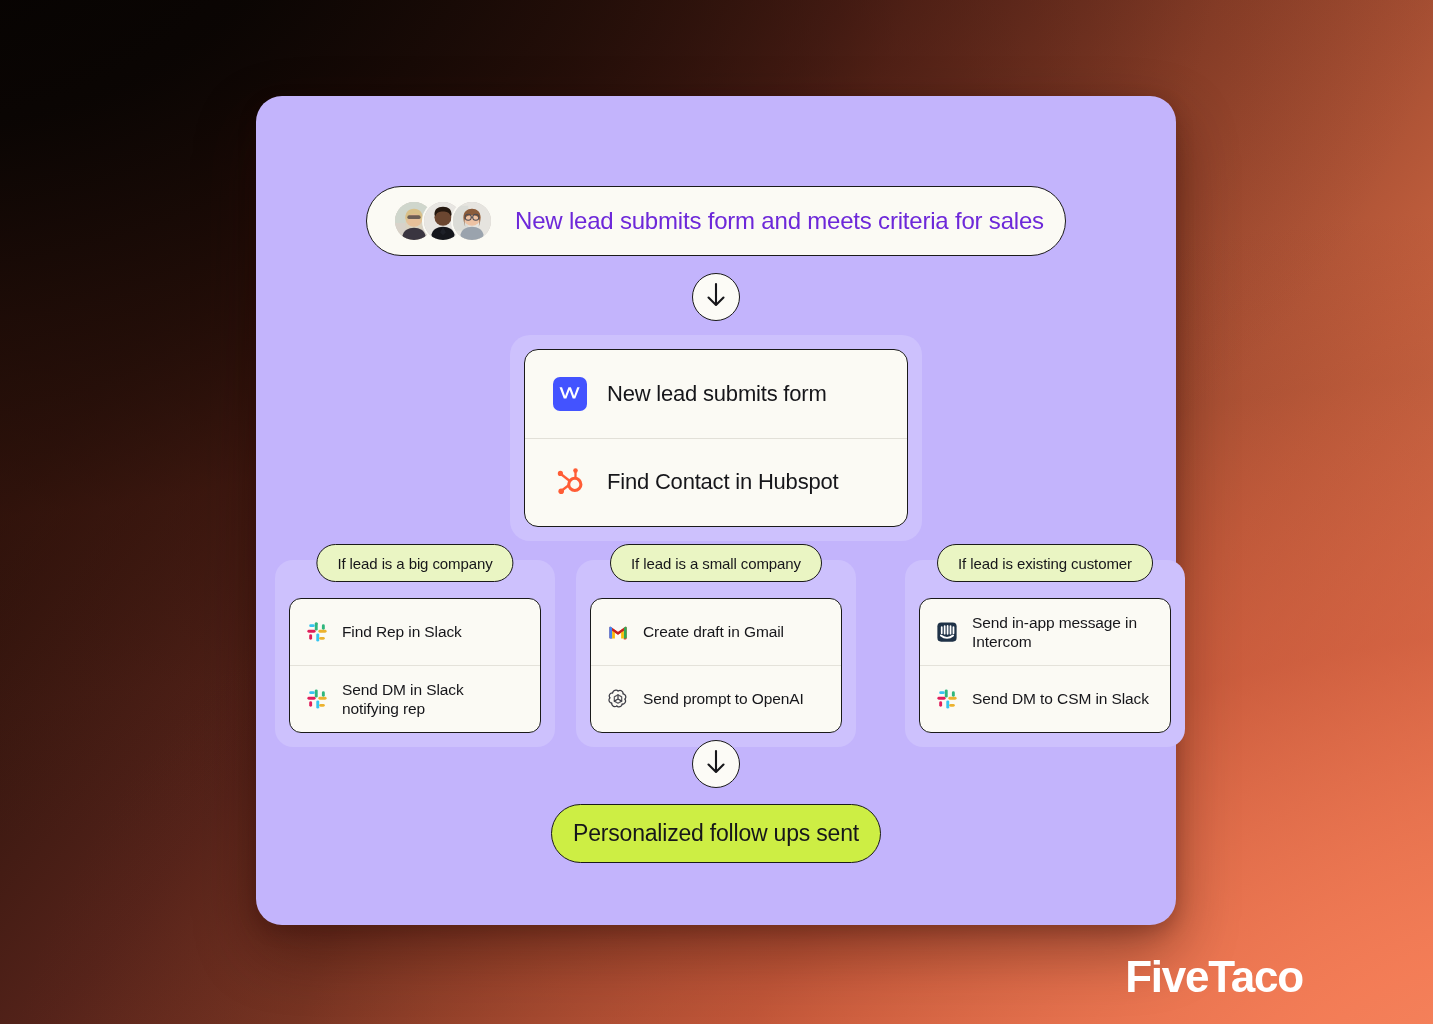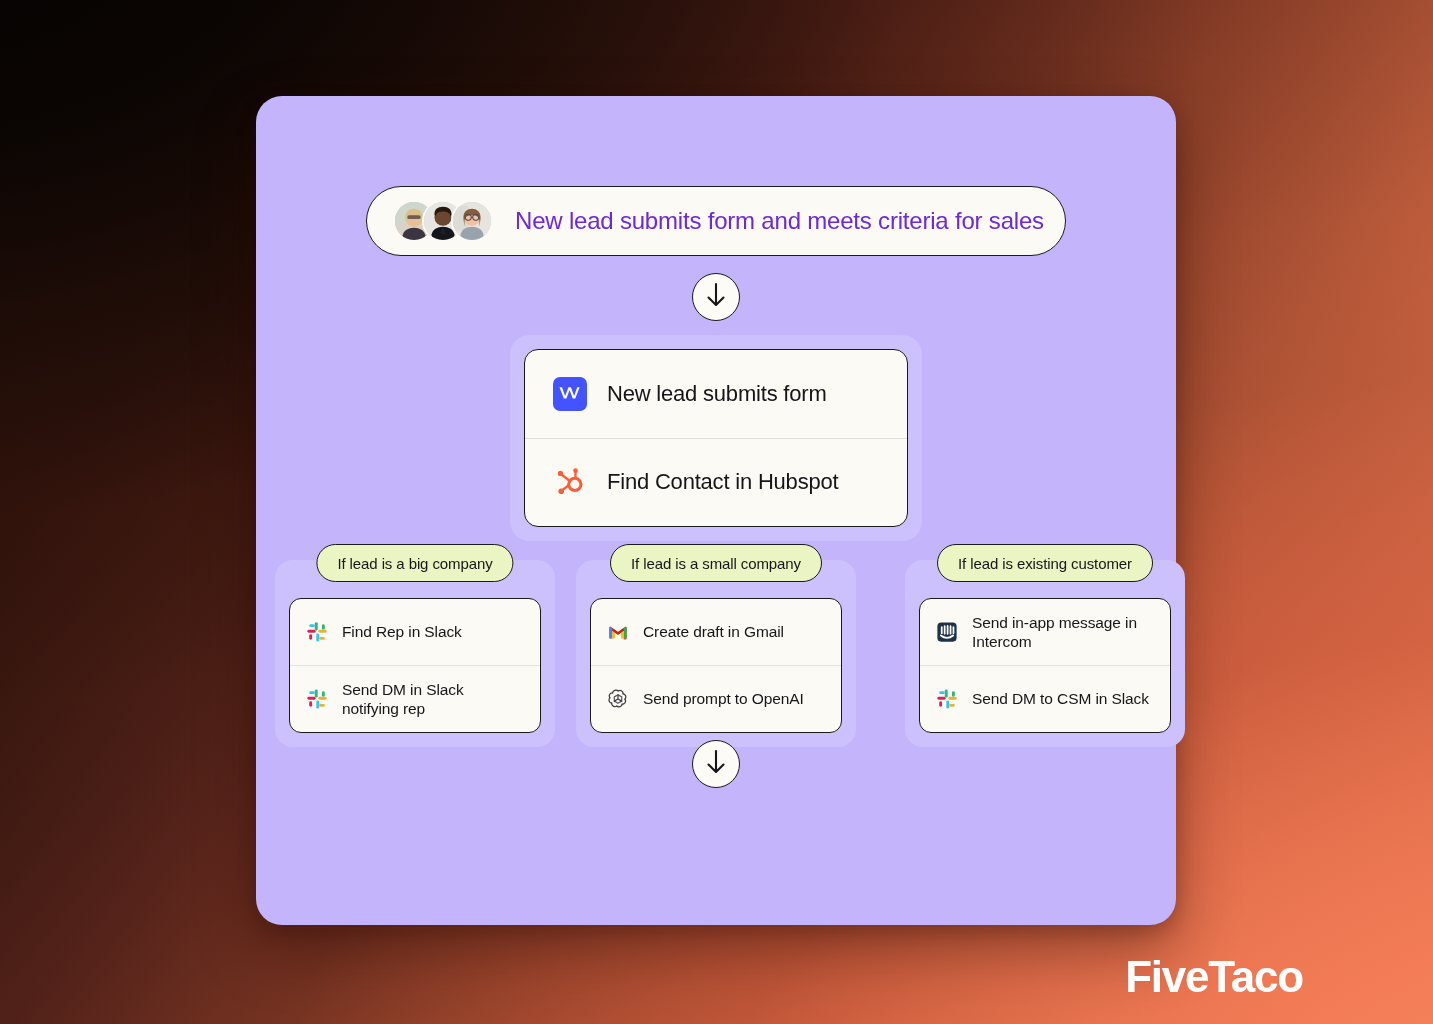--- a/index.html
+++ b/index.html
@@ -428,16 +428,19 @@
   </div>
 
   <div class="arrow-circle" id="arrow-2">
     <span>
       <svg width="24" height="26" viewBox="0 0 24 26">
         <path d="M12 2v20M4.5 15.5L12 23l7.5-7.5" fill="none" stroke="#16161a" stroke-width="2.1" stroke-linecap="round" stroke-linejoin="round"></path>
       </svg>
     </span>
   </div>
 
+  <div id="result-pill">
+    <span id="result-label">Personalized follow ups sent</span>
+  </div>
 
 </div>
 
 <div id="brand">FiveTaco</div>
 
 </body></html>

